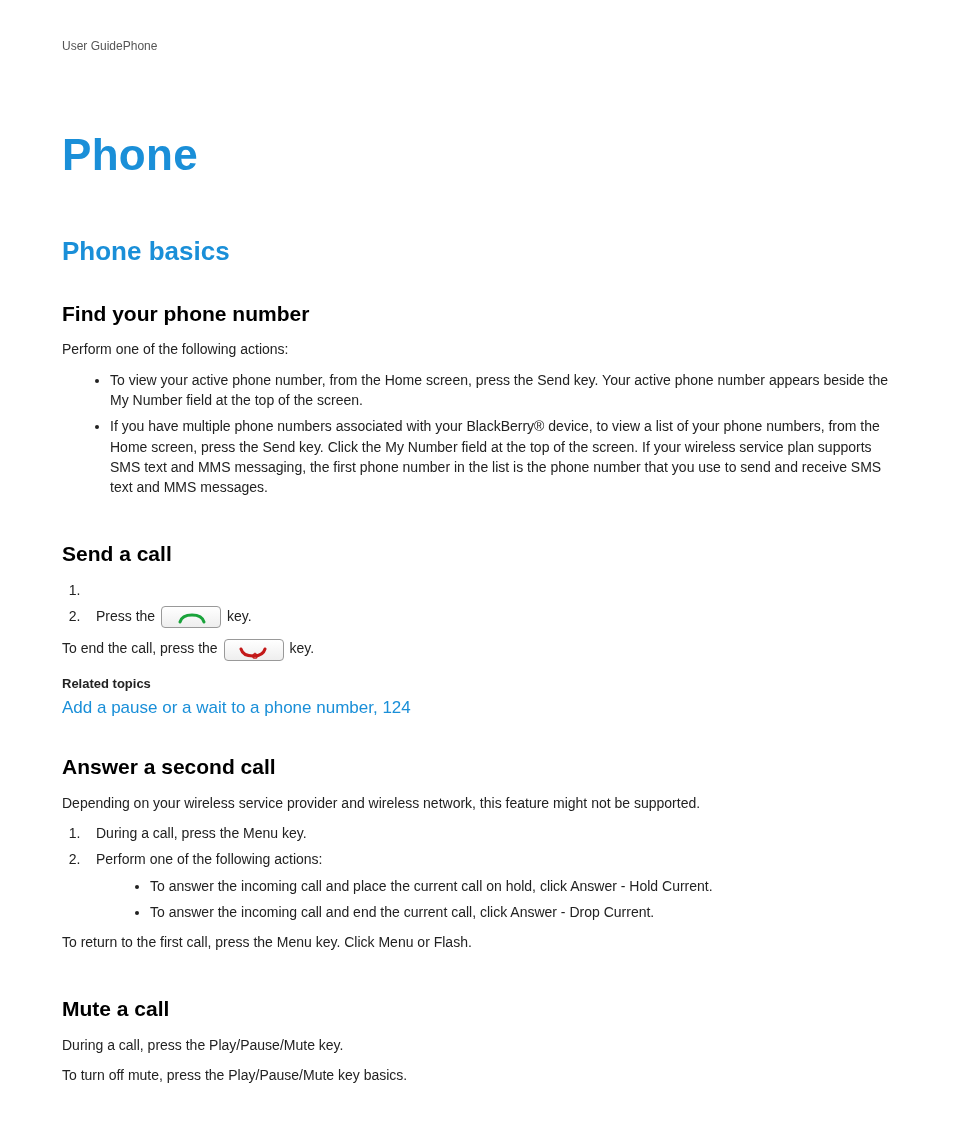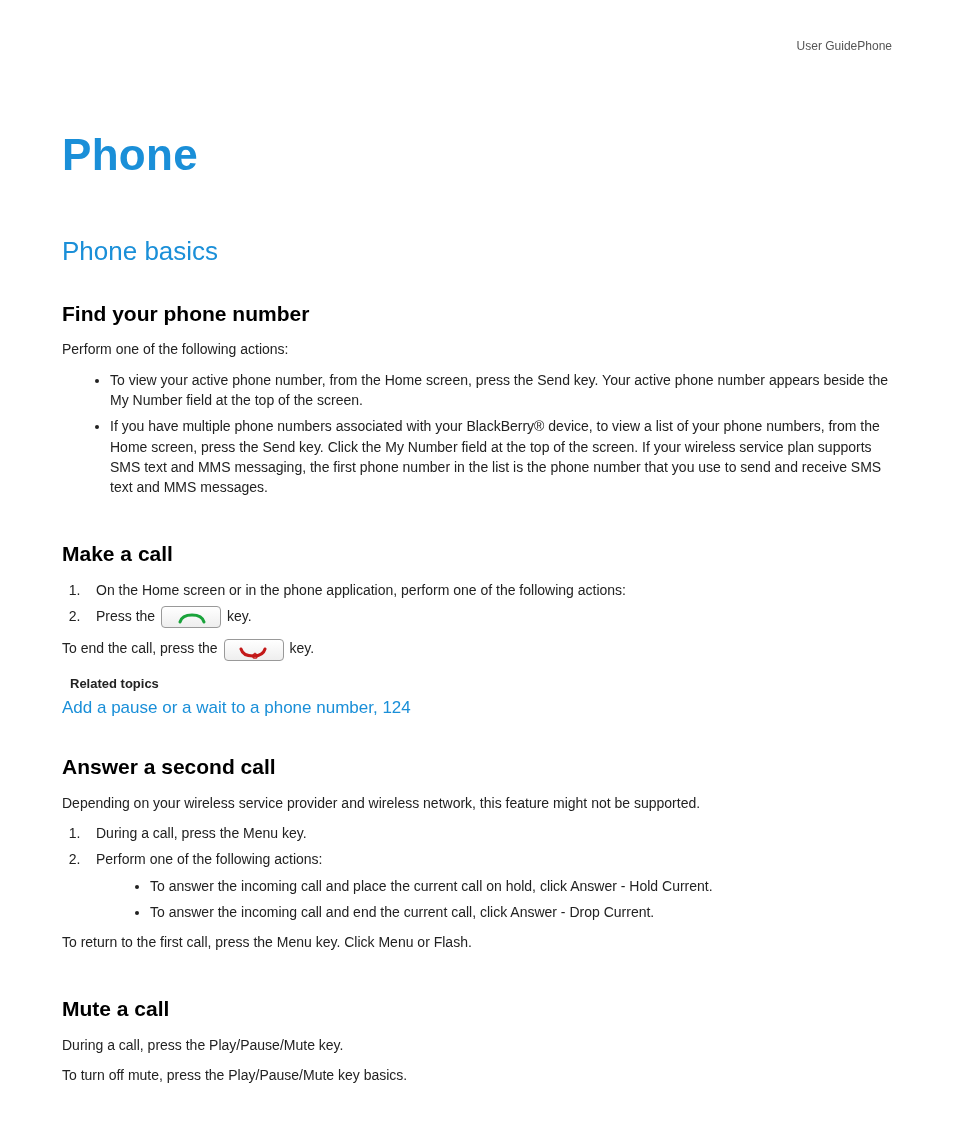--- a/index.html
+++ b/index.html
@@ -13,32 +13,32 @@
     background:#fff;
     font-family:"Segoe UI","Helvetica Neue",Arial,sans-serif;
     color:var(--text);
     width:954px;
     min-height:1145px;
     position:relative;
     padding:38px 62px 60px 62px;
     font-size:14px;
     line-height:1.45;
   }
-  .hdr{display:flex;justify-content:flex-end;font-size:12px;color:#555;margin-bottom:68px}
+  .hdr{display:flex;justify-content:flex-start;font-size:12px;color:#555;margin-bottom:68px}
   h1.page-title{
     color:var(--blue);
     font-size:44px;
     font-weight:700;
     margin:0 0 46px 0;
     letter-spacing:.3px;
   }
   h2.section{
     color:var(--blue);
     font-size:26px;
-    font-weight:400;
+    font-weight:700;
     margin:0 0 28px 0;
   }
   h3.sub{
     color:#000000;
     font-size:21px;
     font-weight:700;
     margin:10px 0 10px 0;
   }
   p{margin:6px 0 10px 0}
   ul.bul,ol.num{margin:6px 0 10px 0;padding-left:48px}
@@ -48,21 +48,21 @@
   ol.num>li{margin:2px 0 6px 0;padding-left:4px}
   ol.num>li::marker{content:counter(list-item) ".   "}
   .inline-bold{font-weight:400}
   .keyimg{
     display:inline-block;vertical-align:middle;
     border:1px solid #999;border-radius:4px;
     background:linear-gradient(#fff,#eee);
     width:60px;height:22px;position:relative;margin:0 2px;
   }
   .keyimg svg{position:absolute;left:0;top:0}
-  .related-head{font-weight:700;margin:14px 0 2px 8px;font-size:13px}
+  .related-head{font-weight:700;margin:14px 0 2px 0;font-size:13px}
   .related-link{color:var(--blue);font-size:17px}
   .spacer{height:22px}
 </style>
 </head>
 <body>
 
 <div class="hdr">
   <span>User Guide</span>
   <span>Phone</span>
 </div>
@@ -77,24 +77,23 @@
   <li>
     <span>To view your active phone number, from the Home screen, press the </span><span class="inline-bold">Send</span><span> key. Your active phone number appears beside the My Number field at the top of the screen.</span>
   </li>
   <li>
     <span>If you have multiple phone numbers associated with your BlackBerry® device, to view a list of your phone numbers, from the Home screen, press the </span><span class="inline-bold">Send</span><span> key. Click the </span><span class="inline-bold">My Number</span><span> field at the top of the screen. If your wireless service plan supports SMS text and MMS messaging, the first phone number in the list is the phone number that you use to send and receive SMS text and MMS messages.</span>
   </li>
 </ul>
 
 <div class="spacer"></div>
 
-<h3 class="sub">Make a call</h3>
+<h3 class="sub">Send a call</h3>
 <ol class="num">
   <li>
-    <span>On the Home screen or in the phone application, perform one of the following actions:</span>
   </li>
   <li>
     <span>Press the </span><span class="keyimg">
       <svg width="60" height="22" viewBox="0 0 60 22">
         <path d="M18 15 q2 -7 12 -7 q10 0 12 7" fill="none" stroke="#19a33a" stroke-width="3" stroke-linecap="round"></path>
       </svg>
     </span><span> key.</span>
   </li>
 </ol>
 <p>

